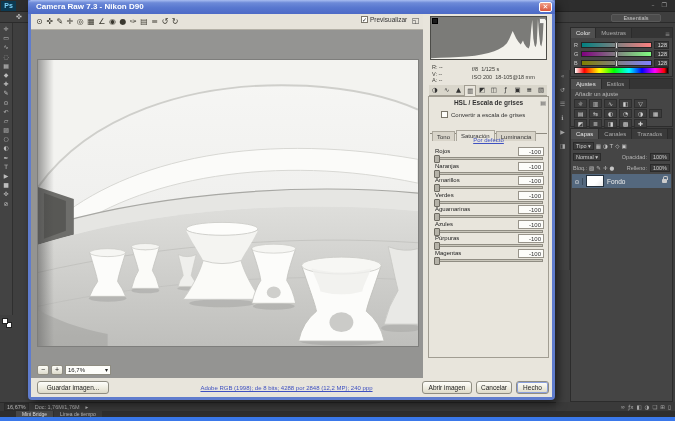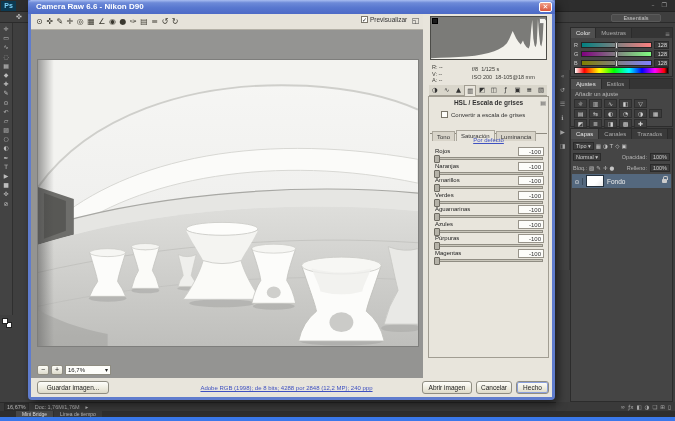--- a/index.html
+++ b/index.html
@@ -310,21 +310,21 @@
   </div>
   <div class="bottomtabs">
 
   <span class="btab active">Mini Bridge</span>
       <span class="btab">Línea de tiempo</span>
     </div>
   <div class="bluebar"></div>
 
   <div class="crdialog">
     <div class="crtitle">
-      <span>Camera Raw 6.6 - Nikon D90</span>
+      <span>Camera Raw 7.3 - Nikon D90</span>
       <span class="crclose icon">✕</span>
     </div>
 
     <div class="crtoolbar icon">
 
     <span class="crtool">⊙</span>
         <span class="crtool">✜</span>
         <span class="crtool">✎</span>
         <span class="crtool">✛</span>
         <span class="crtool">◎</span>

